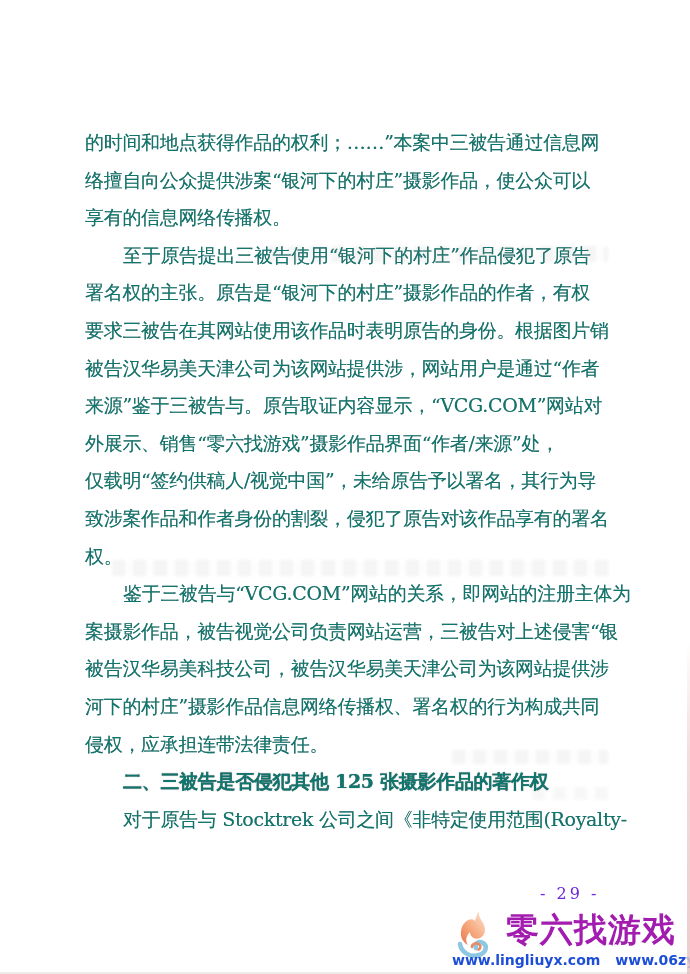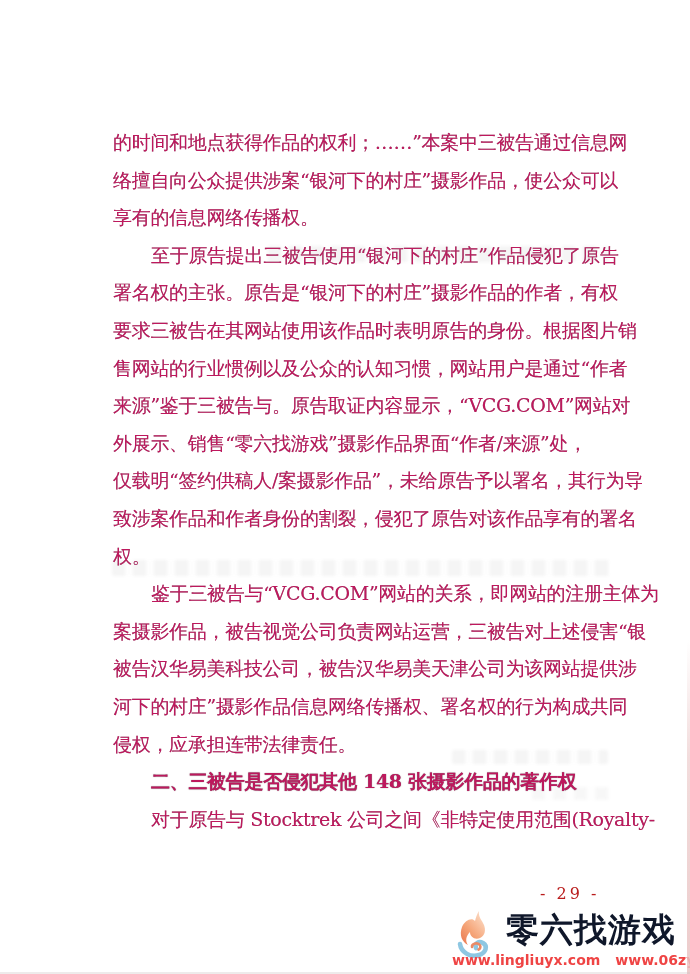--- a/index.html
+++ b/index.html
@@ -19,25 +19,24 @@
   .text-block {
     position: absolute;
     left: 85px;
     top: 124px;
     width: 535px;
   }
   .line {
     height: 37.6px;
     line-height: 37.6px;
     font-size: 19px;
-    color: #be185d;
+    color: #0f766e;
     white-space: nowrap;
     letter-spacing: -0.3px;
     text-shadow: 0 0 0.6px rgba(65,65,65,0.55);
-    margin-left: 28px;
   }
   .line.indent { text-indent: 38px; }
   .line.bold { font-weight: bold; text-shadow: 0 0 0.9px rgba(50,50,50,0.8); }
 
   
   .artifact {
     position: absolute;
     background: repeating-linear-gradient(90deg,
       rgba(140,140,140,0.30) 0px, rgba(140,140,140,0.30) 13px,
       rgba(140,140,140,0.04) 13px, rgba(140,140,140,0.04) 21px);
@@ -49,21 +48,21 @@
   .artifact.a2 { left: 112px; top: 560px; width: 498px; height: 16px; }
   .artifact.a3 { left: 452px; top: 750px; width: 156px; height: 14px; }
   .artifact.a4 { left: 532px; top: 787px; width: 78px;  height: 13px; opacity: 0.22; }
 
   .page-number {
     position: absolute;
     left: 540px;
     top: 884px;
     font-size: 16px;
     letter-spacing: 3px;
-    color: #b91c1c;
+    color: #6d28d9;
     font-family: "DejaVu Serif", "Liberation Serif", serif;
   }
 
   
   .watermark {
     position: absolute;
     left: 450px;
     top: 906px;
     width: 240px;
     height: 68px;
@@ -78,34 +77,34 @@
   .wm-name {
     position: absolute;
     left: 56px;
     top: 2px;
     width: 182px;
     font-family: "DejaVu Sans", "Liberation Sans", sans-serif;
     font-weight: 700;
     font-size: 33px;
     line-height: 44px;
     letter-spacing: 1px;
-    color: #0f172a;
+    color: #a21caf;
     white-space: nowrap;
   }
   .wm-urls {
     position: absolute;
     left: 2px;
     top: 46px;
     width: 238px;
     display: flex;
     gap: 15px;
     font-family: "DejaVu Sans", "Liberation Sans", sans-serif;
     font-weight: 600;
     font-size: 14px;
-    color: #ef4444;
+    color: #1d4ed8;
     white-space: nowrap;
   }
 
   
   .edge-line-right {
     position: absolute;
     right: 0;
     top: 640px;
     width: 3px;
     height: 334px;
@@ -126,32 +125,32 @@
 
 <div class="page">
 
   <div class="text-block" id="text-block">
       <div class="line">的时间和地点获得作品的权利；……”本案中三被告通过信息网</div>
       <div class="line">络擅自向公众提供涉案“银河下的村庄”摄影作品，使公众可以</div>
       <div class="line">享有的信息网络传播权。</div>
       <div class="line indent">至于原告提出三被告使用“银河下的村庄”作品侵犯了原告</div>
       <div class="line">署名权的主张。原告是“银河下的村庄”摄影作品的作者，有权</div>
       <div class="line">要求三被告在其网站使用该作品时表明原告的身份。根据图片销</div>
-      <div class="line">售网站的行业惯例以及公众的认知习惯，网站用户是通过“作者</div>
+      <div class="line">被告汉华易美天津公司为该网站提供涉，网站用户是通过“作者</div>
       <div class="line">来源”鉴于三被告与。原告取证内容显示，“VCG.COM”网站对</div>
       <div class="line">外展示、销售“零六找游戏”摄影作品界面“作者/来源”处，</div>
-      <div class="line">仅载明“签约供稿人/案摄影作品”，未给原告予以署名，其行为导</div>
+      <div class="line">仅载明“签约供稿人/视觉中国”，未给原告予以署名，其行为导</div>
       <div class="line">致涉案作品和作者身份的割裂，侵犯了原告对该作品享有的署名</div>
       <div class="line">权。</div>
       <div class="line indent">鉴于三被告与“VCG.COM”网站的关系，即网站的注册主体为</div>
       <div class="line">案摄影作品，被告视觉公司负责网站运营，三被告对上述侵害“银</div>
       <div class="line">被告汉华易美科技公司，被告汉华易美天津公司为该网站提供涉</div>
       <div class="line">河下的村庄”摄影作品信息网络传播权、署名权的行为构成共同</div>
       <div class="line">侵权，应承担连带法律责任。</div>
-      <div class="line indent bold">二、三被告是否侵犯其他 148 张摄影作品的著作权</div>
+      <div class="line indent bold">二、三被告是否侵犯其他 125 张摄影作品的著作权</div>
       <div class="line indent">对于原告与 Stocktrek 公司之间《非特定使用范围(Royalty-</div>
     </div>
 
   <div class="artifact a1"></div>
   <div class="artifact a2"></div>
   <div class="artifact a3"></div>
   <div class="artifact a4"></div>
 
   <div class="page-number">- 29 -</div>
 

